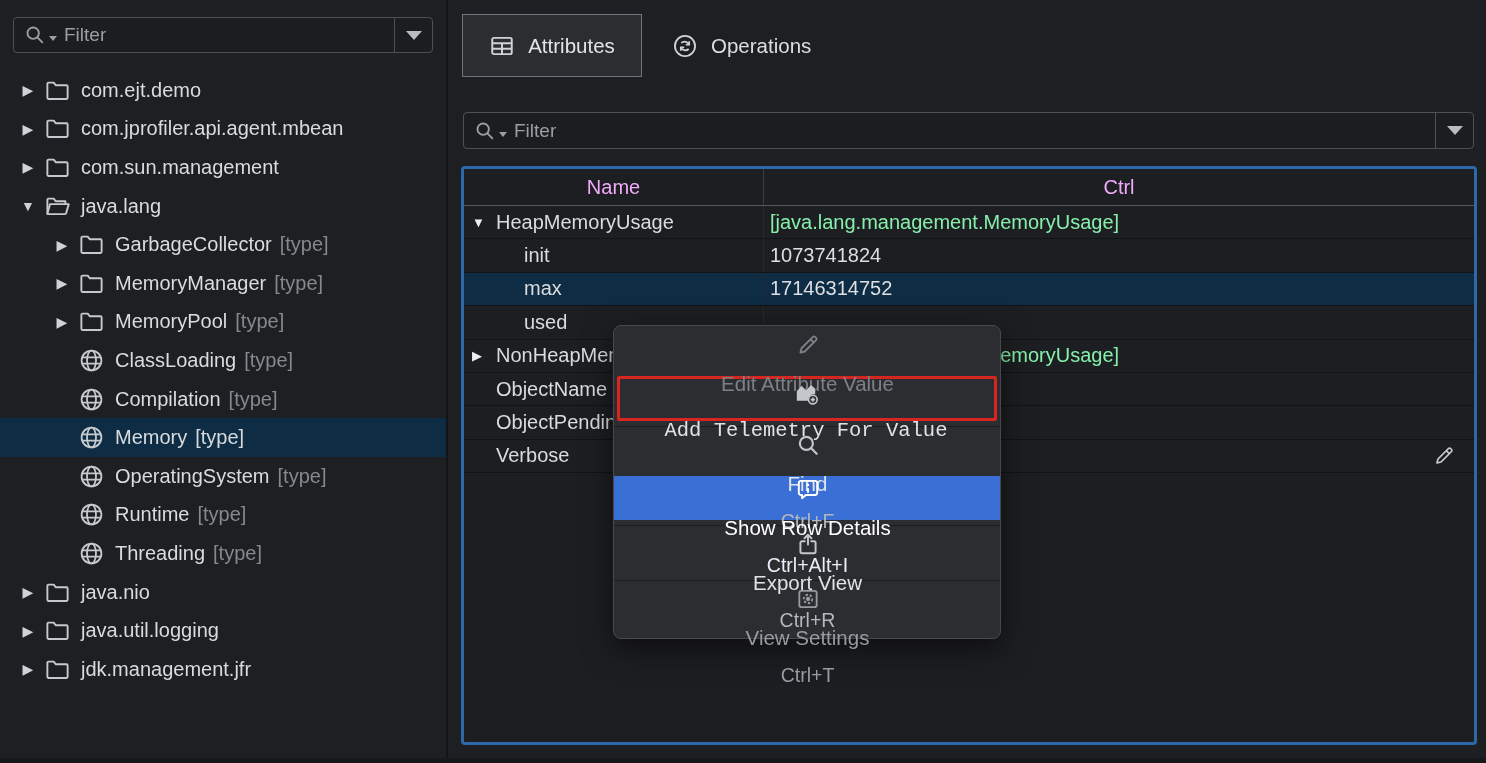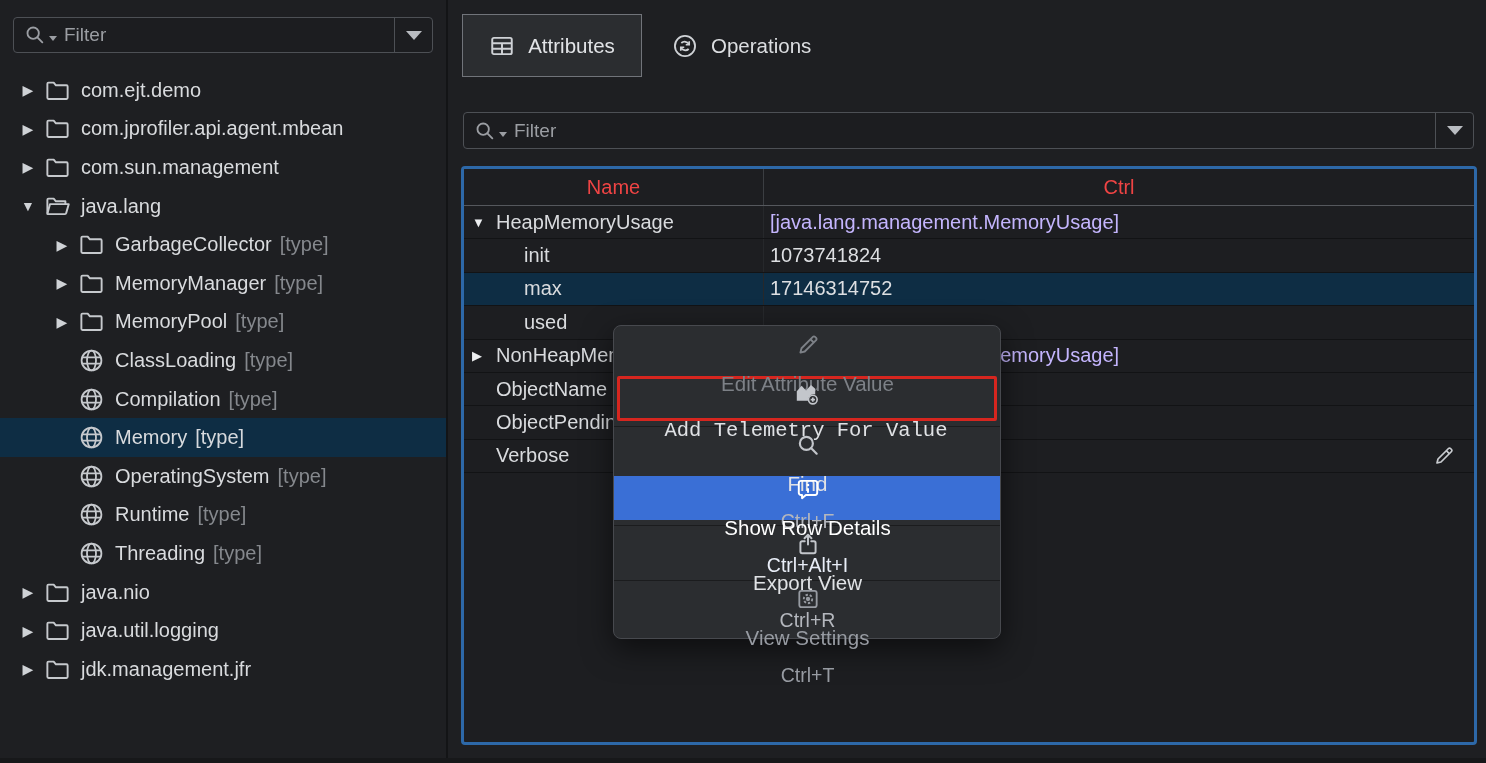--- a/index.html
+++ b/index.html
@@ -43,30 +43,30 @@
   .tab { display:flex; align-items:center; gap:13px; font-size:20.5px; color:#e2e4e7; cursor:default; }
   .tab svg { width:26px; height:26px; color:#cfd2d6; }
   .tab-attributes { position:absolute; left:14px; top:14px; width:180px; height:63px;
     background:#2b2d30; border:1px solid #71747a; justify-content:center; }
   .tab-operations { position:absolute; left:212px; top:14px; height:63px; padding:0 12px; color:#dcdee1; }
 
   
   .attr-table { position:absolute; left:13px; top:166px; width:1016px; height:579px;
     border:3px solid var(--focus-border); border-radius:4px; background:#1d1e21; overflow:hidden; }
   .thead { height:37px; display:flex; border-bottom:1px solid #55585d; background:#1d1e21; }
-  .th { font-size:20px; color:#ef4444; display:flex; align-items:center; justify-content:center; }
+  .th { font-size:20px; color:#f0abfc; display:flex; align-items:center; justify-content:center; }
   .th-name { width:300px; flex:none; border-right:1px solid #3b3e42; }
   .th-value { flex:1; }
   .trow { height:33.4px; display:flex; align-items:stretch; border-bottom:1px solid #121315; font-size:20px; position:relative; }
   .trow.selected { background:var(--selection-navy); }
   .td-name { width:300px; flex:none; display:flex; align-items:center; padding-left:8px; border-right:1px solid #26282b; white-space:nowrap; overflow:hidden; }
   .td-exp { width:24px; flex:none; font-size:13px; color:#eceef0; }
   .trow .indent1 { padding-left:60px; }
   .td-value { flex:1; display:flex; align-items:center; padding-left:6px; color:#dddfe2; white-space:nowrap; overflow:hidden; position:relative; }
-  .td-value.muted { color:#c4b5fd; }
+  .td-value.muted { color:#86efac; }
   .row-edit-icon { position:absolute; right:18px; top:50%; transform:translateY(-50%); width:24px; height:24px; color:#c9ccd0; }
   .row-edit-icon svg { width:24px; height:24px; display:block; }
 
   
   .context-menu { position:absolute; left:613px; top:325px; width:388px; z-index:50;
     background:#2b2d30; border:1px solid #47494e; border-radius:8px;
     box-shadow:0 10px 30px rgba(0,0,0,.55); padding:6px 0 8px; }
   .menu-item { height:44px; display:flex; align-items:center; gap:14px; padding:0 16px 0 17px;
     font-size:20.5px; color:#e0e2e5; cursor:default;flex-direction:column; }
   .menu-item .mi-icon { width:26px; height:26px; flex:none; color:#c3c6cb; }

